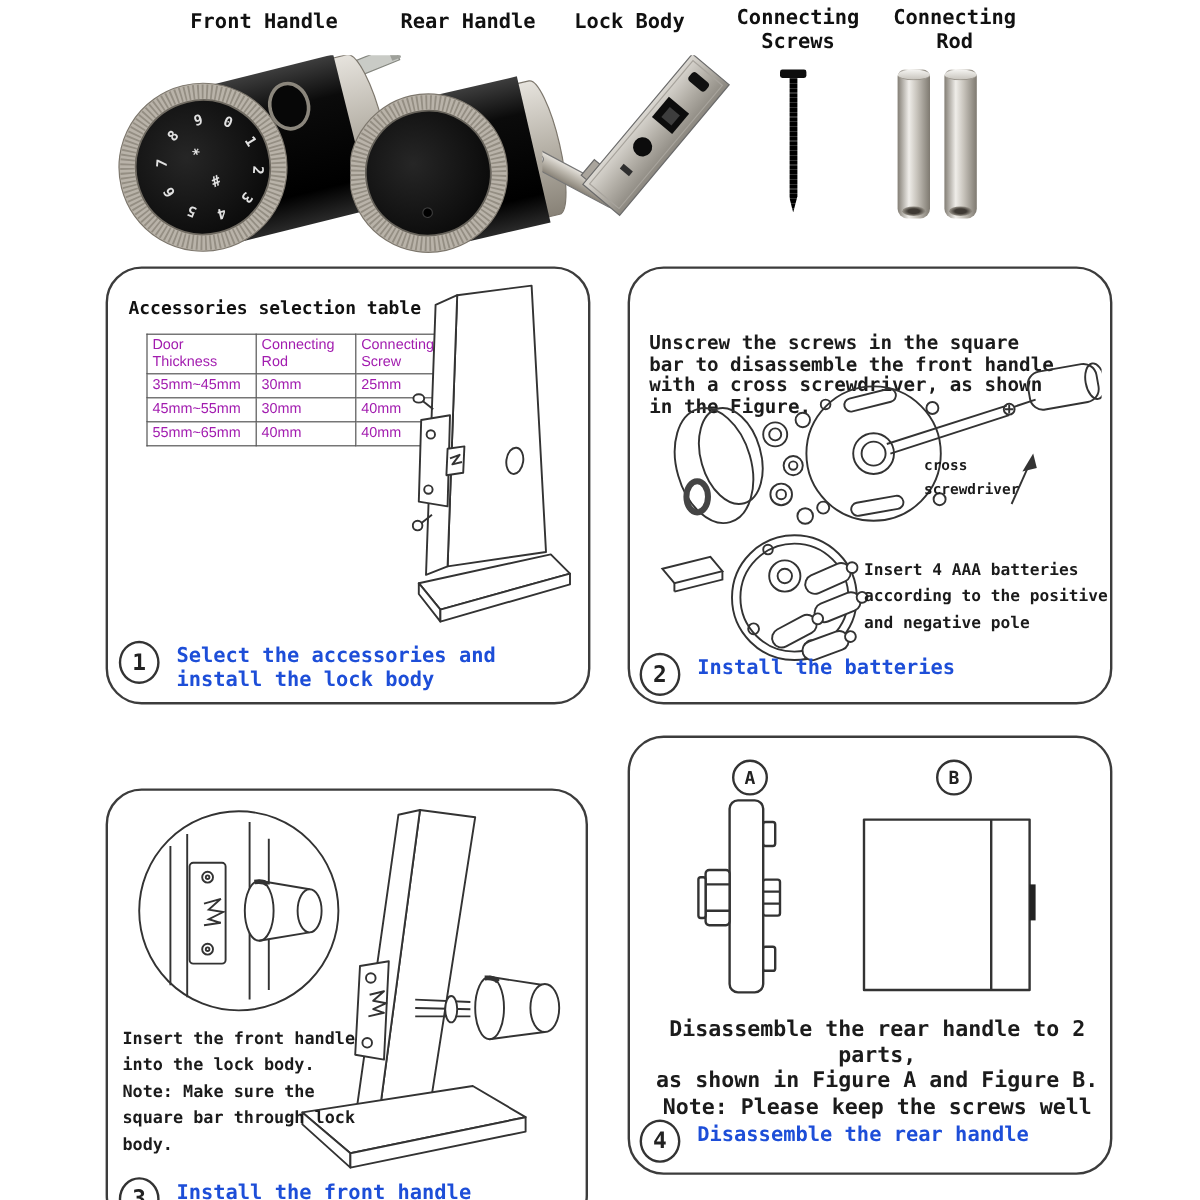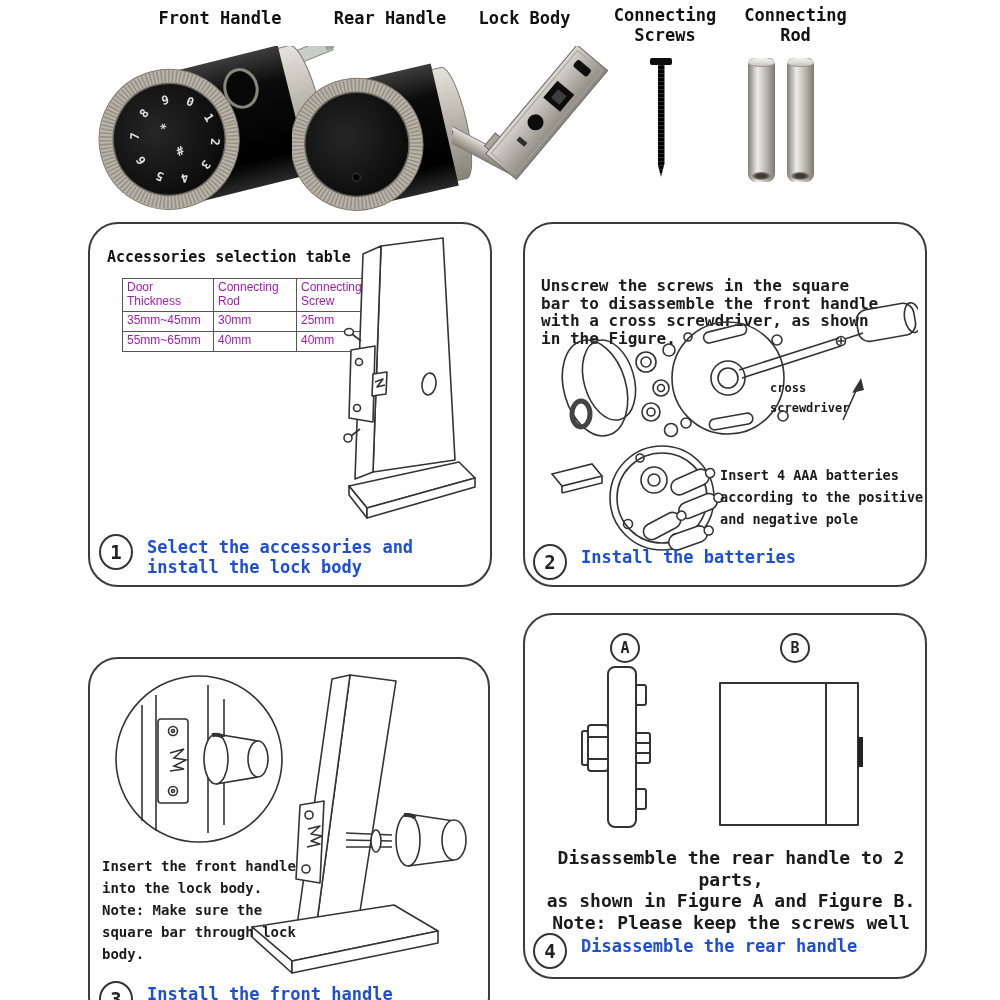--- a/index.html
+++ b/index.html
@@ -187,20 +187,25 @@
 Thickness</th>
         <th class="c2">Connecting
 Rod</th>
         <th class="c3">Connecting
 Screw</th>
       </tr>
       <tr>
         <td>35mm~45mm</td>
         <td>30mm</td>
         <td>25mm</td>
+      </tr>
+      <tr>
+        <td>45mm~55mm</td>
+        <td>30mm</td>
+        <td>40mm</td>
       </tr>
       <tr>
         <td>55mm~65mm</td>
         <td>40mm</td>
         <td>40mm</td>
       </tr>
     </tbody>
       </table>
 
     <svg class="abs" style="left:253px;top:8px;" width="135" height="330" viewBox="0 0 135 330">

